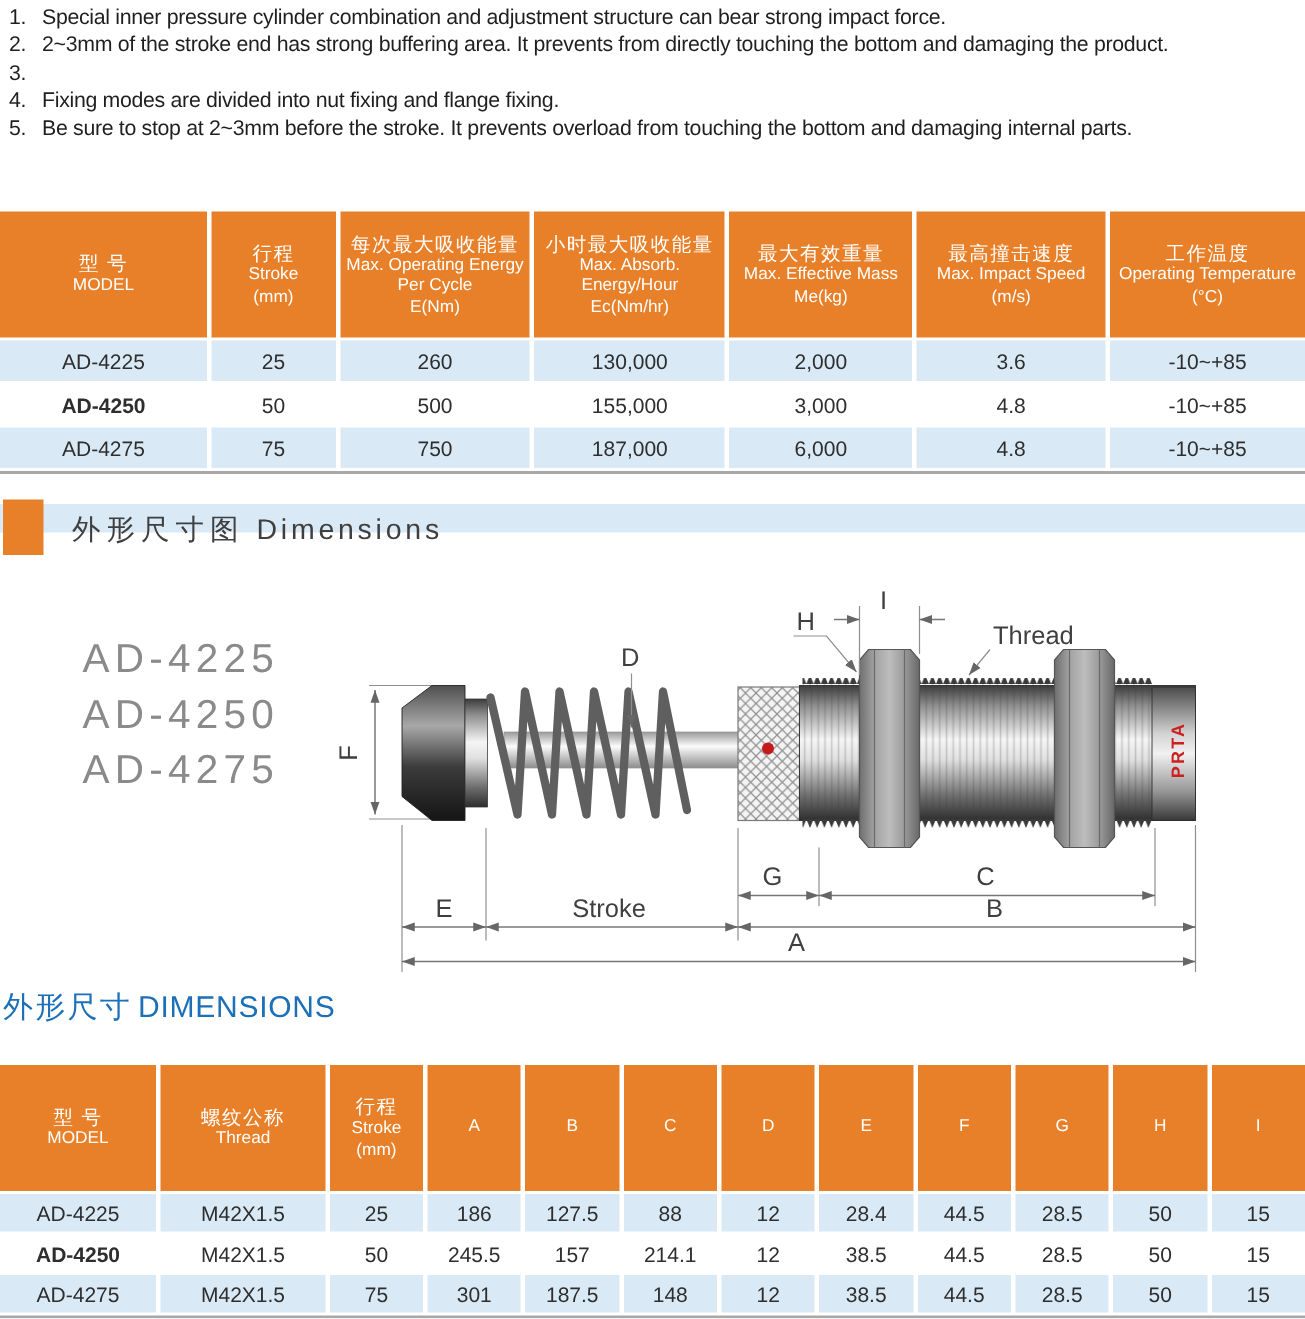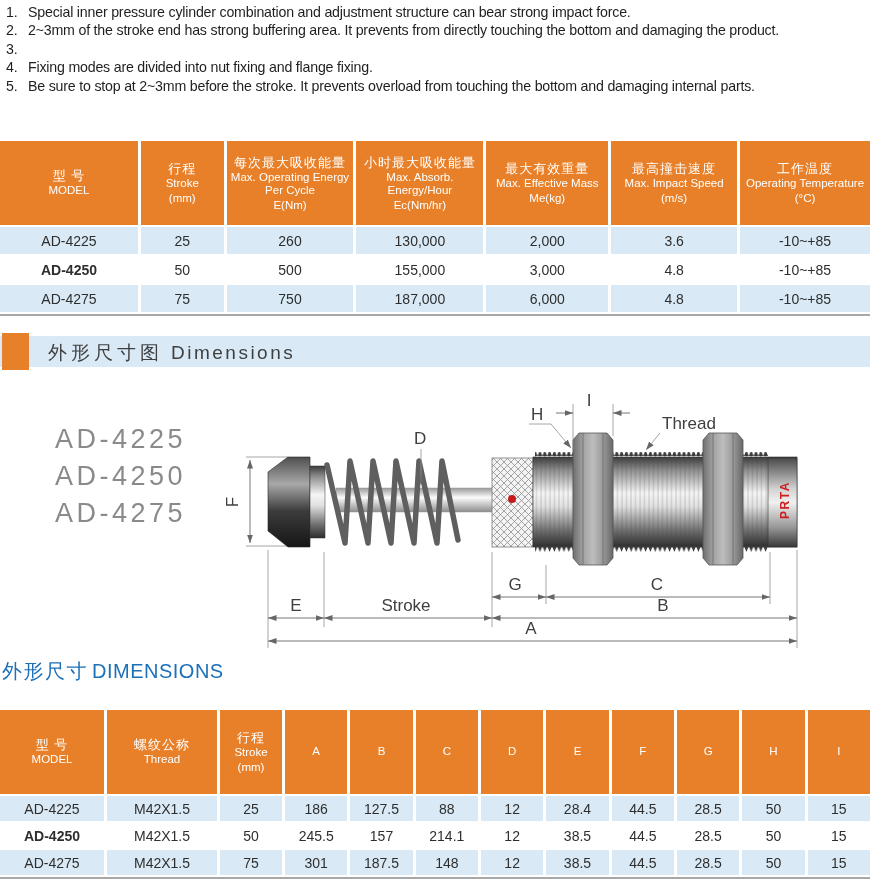--- a/index.html
+++ b/index.html
@@ -9,21 +9,21 @@
   #notes{position:absolute;top:3px;left:6px;width:860px;}
   .note{display:flex;font-size:14.2px;line-height:18.4px;color:#1f1f1f;letter-spacing:-0.2px;}
   .note .num{width:22px;flex:none;}
   
   .sec-title{position:absolute;left:2px;font-size:20px;color:#1c70b8;white-space:nowrap;}
   .sec-title .cn{letter-spacing:1.5px;}
   .sec-title .en{margin-left:4px;letter-spacing:0.5px;}
   #title-param{top:109px;}
   #title-dims{top:658px;}
   
-  #dim-band{position:absolute;top:336px;left:0;width:870px;height:31px;background:#d9eaf6;}
+  #dim-band{position:absolute;top:336px;left:0;width:870px;height:19px;background:#d9eaf6;}
   #dim-band .sq{position:absolute;left:2px;top:-3px;width:27px;height:37px;background:#e8802a;}
   #dim-band .bandtext{position:absolute;left:48px;top:4px;font-size:19px;color:#3f3f3f;}
   #dim-band .cn{letter-spacing:4px;}
   #dim-band .en{margin-left:8px;letter-spacing:2.5px;}
   
   .tblwrap{position:absolute;left:0;width:870px;border-bottom:2px solid #a8a8a8;}
   #param-tbl-wrap{top:141px;}
   #dim-tbl-wrap{top:710px;}
   table.grid{border-collapse:separate;border-spacing:3px 2px;table-layout:fixed;
              width:876px;margin-left:-3px;margin-top:-2px;margin-bottom:0;}

